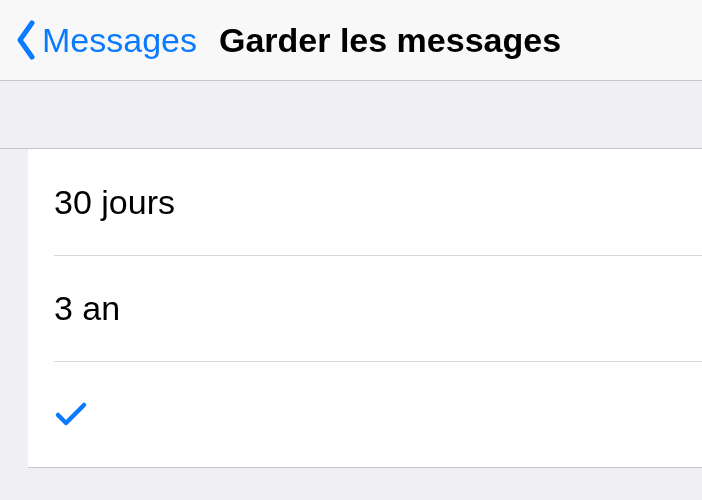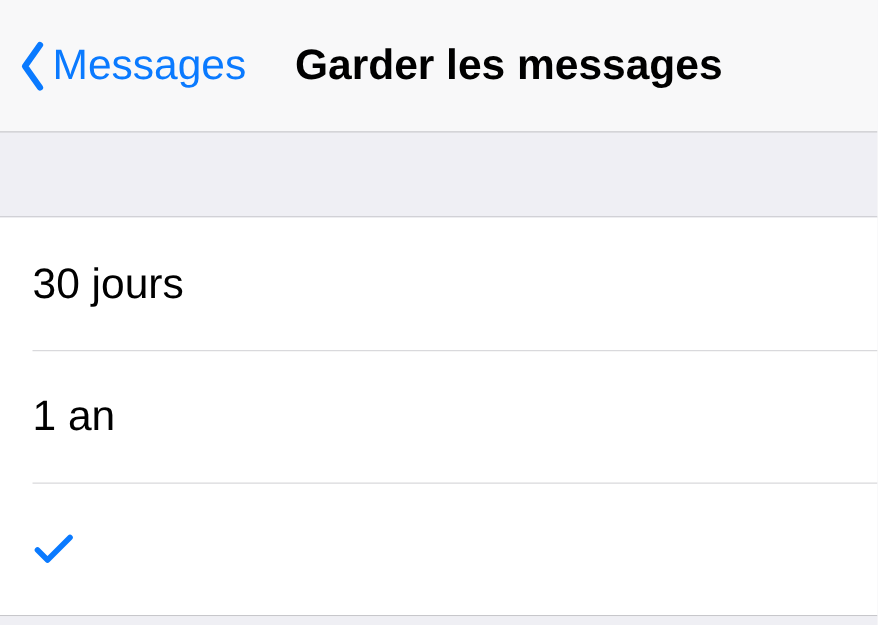--- a/index.html
+++ b/index.html
@@ -11,21 +11,21 @@
     body {
       font-family: -apple-system, "Helvetica Neue", Helvetica, Arial, sans-serif;
       background: #efeff4;
       width: 702px;
       height: 500px;
       overflow: hidden;
     }
     .navbar {
       background: #f8f8f9;
       border-bottom: 1px solid #c7c7cb;
-      height: 106px;
+      height: 81px;
       display: flex;
       align-items: center;
       position: relative;
       padding: 0 14px;
     }
     .back-button {
       display: flex;
       align-items: center;
       color: #0a7aff;
       font-size: 34px;
@@ -42,30 +42,31 @@
       display: block;
     }
     .nav-title {
       position: absolute;
       left: 50%;
       transform: translateX(-50%);
       font-size: 34px;
       font-weight: 600;
       color: #000;
       white-space: nowrap;
-      margin-left: 56px;
+      margin-left: 39px;
     }
     .spacer-section {
       height: 68px;
       background: #efeff4;
       border-bottom: 1px solid #c7c7cb;
     }
     .list {
       background: #ffffff;
       border-bottom: 1px solid #c7c7cb;
+      margin-left: 28px;
     }
     .list-row {
       display: flex;
       align-items: center;
       justify-content: space-between;
       height: 106px;
       padding: 0 26px 0 26px;
       position: relative;
       cursor: pointer;
     }
@@ -112,21 +113,21 @@
   <div class="nav-title">Garder les messages</div>
 </div>
 
 <div class="spacer-section"></div>
 
 <div class="list">
   <div class="list-row">
     <span class="row-label">30 jours</span>
   </div>
   <div class="list-row">
-    <span class="row-label">1 an</span>
+    <span class="row-label">3 an</span>
   </div>
   <div class="list-row">
     <span class="checkmark">
       <svg viewBox="0 0 34 34" fill="none" stroke="currentColor" stroke-width="4.5" stroke-linecap="round" stroke-linejoin="round">
         <polyline points="4,18 12,26 30,8"></polyline>
       </svg>
     </span>
   </div>
 </div>
 

